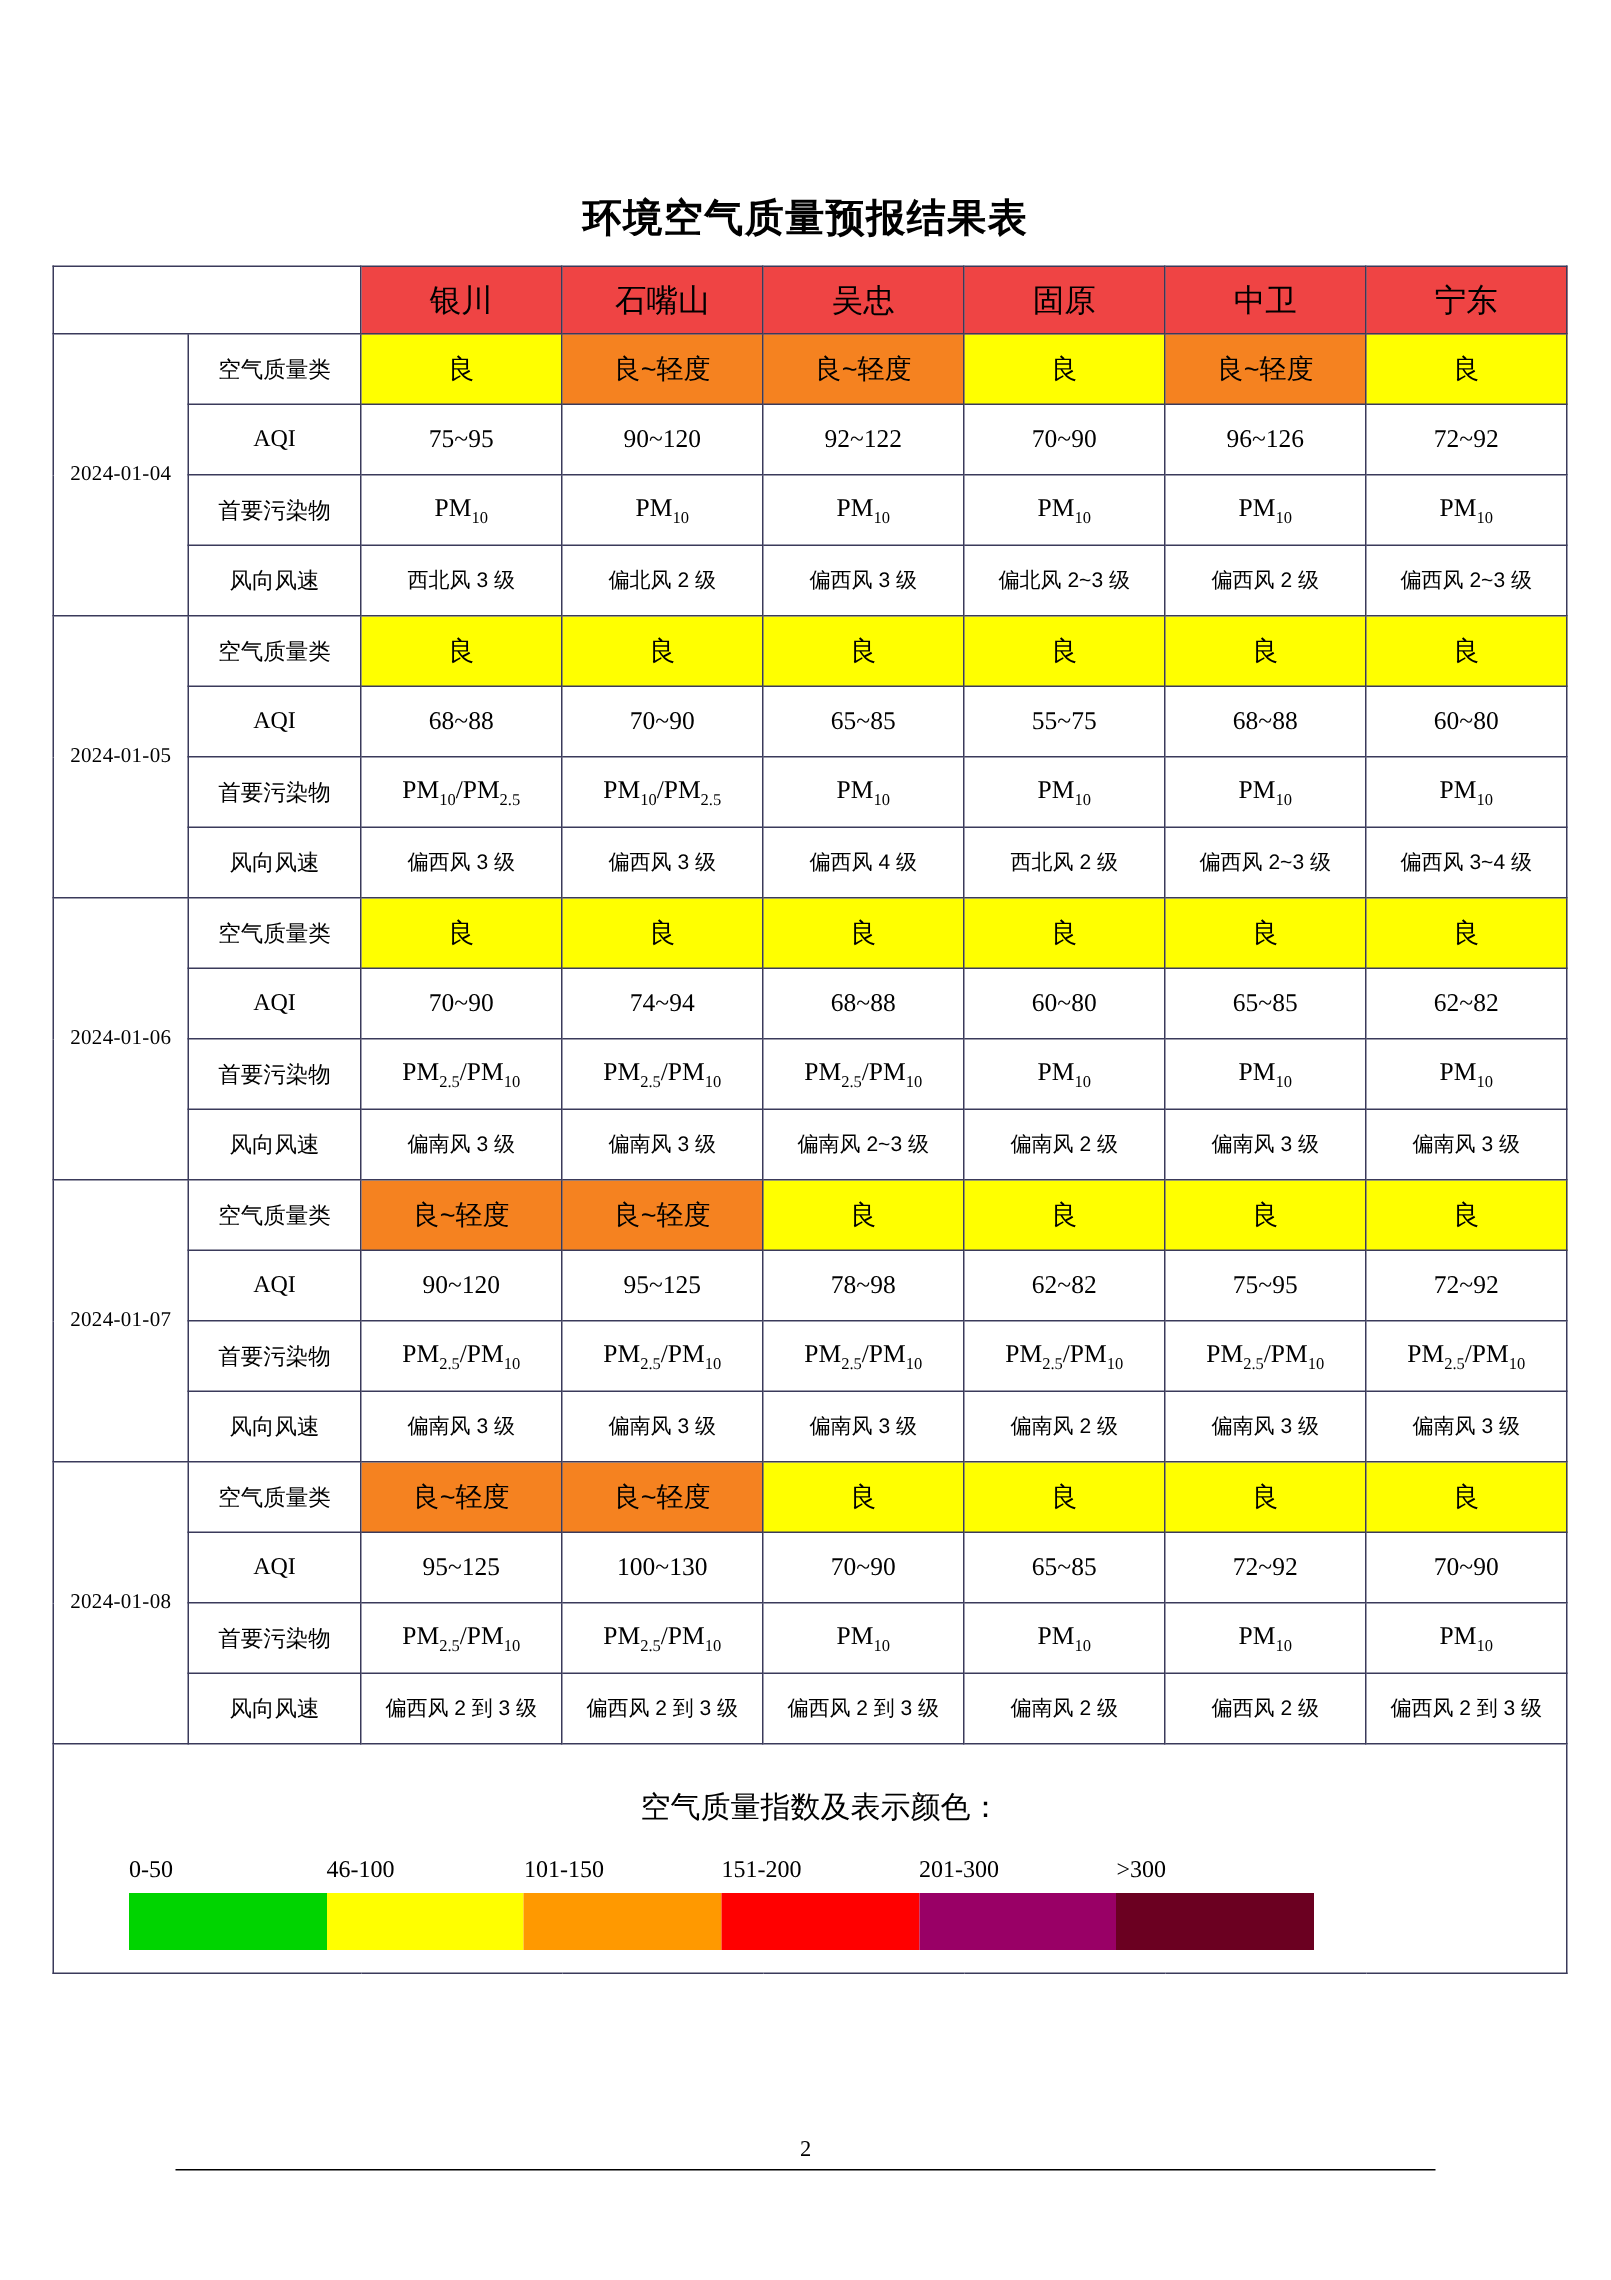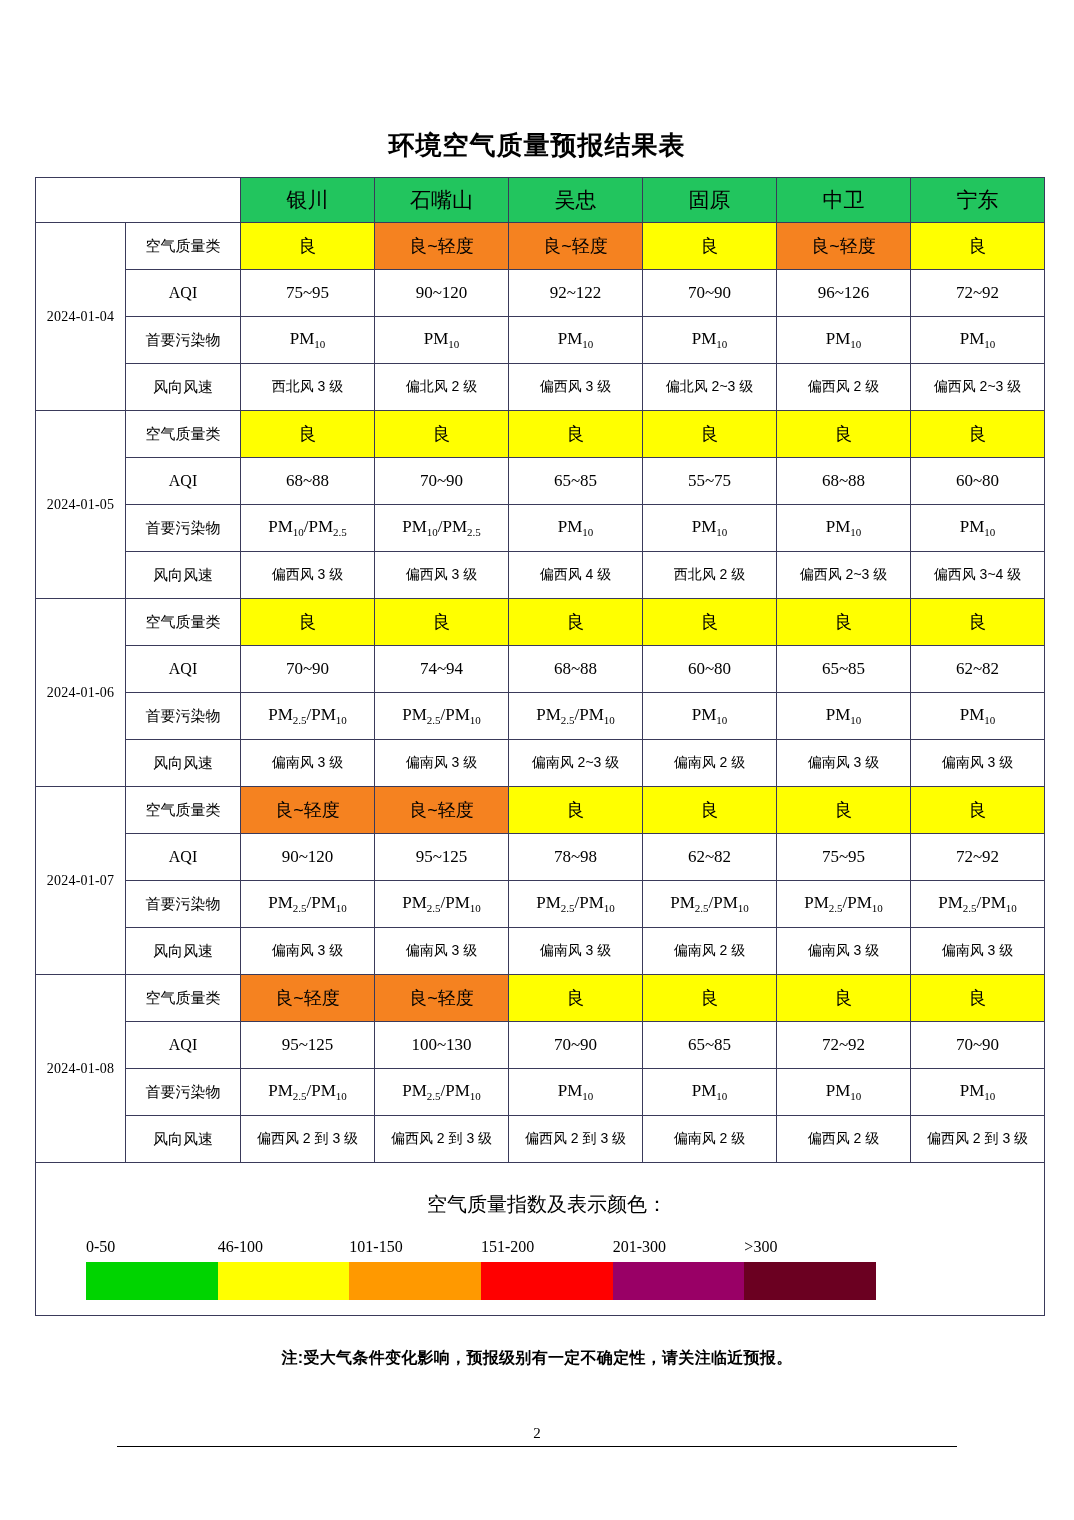--- a/index.html
+++ b/index.html
@@ -45,21 +45,21 @@
   }
   .col-date   { width: 90px; }
   .col-label  { width: 115px; }
   .col-city   { width: 134px; }
 
   .hdr-blank { height: 44px; border-left: 1px solid #3a3a5a; }
   .city-hdr {
     height: 44px;
     font-family: "Liberation Sans", "DejaVu Sans", sans-serif;
     font-size: 21px;
-    background: #22c55e;
+    background: #ef4444;
   }
   .date-cell {
     font-family: "Liberation Serif", "DejaVu Serif", serif;
     font-size: 14px;
     letter-spacing: 0.2px;
   }
   .row-label {
     font-family: Liberation Sans, sans-serif;
     font-size: 15px;
     height: 46px;
@@ -381,20 +381,19 @@
               <i style="background:#ffff00"></i>
               <i style="background:#ff9900"></i>
               <i style="background:#ff0000"></i>
               <i style="background:#990066"></i>
               <i style="background:#6b0021"></i>
             </div>
           </td>
         </tr>
       </tbody>
   </table>
-    <div class="note">注:受大气条件变化影响，预报级别有一定不确定性，请关注临近预报。</div>
 
   <div class="footer">
     <div class="page-num">2</div>
     <div class="footer-rule"></div>
   </div>
 
 </div>
 
 </body></html>

